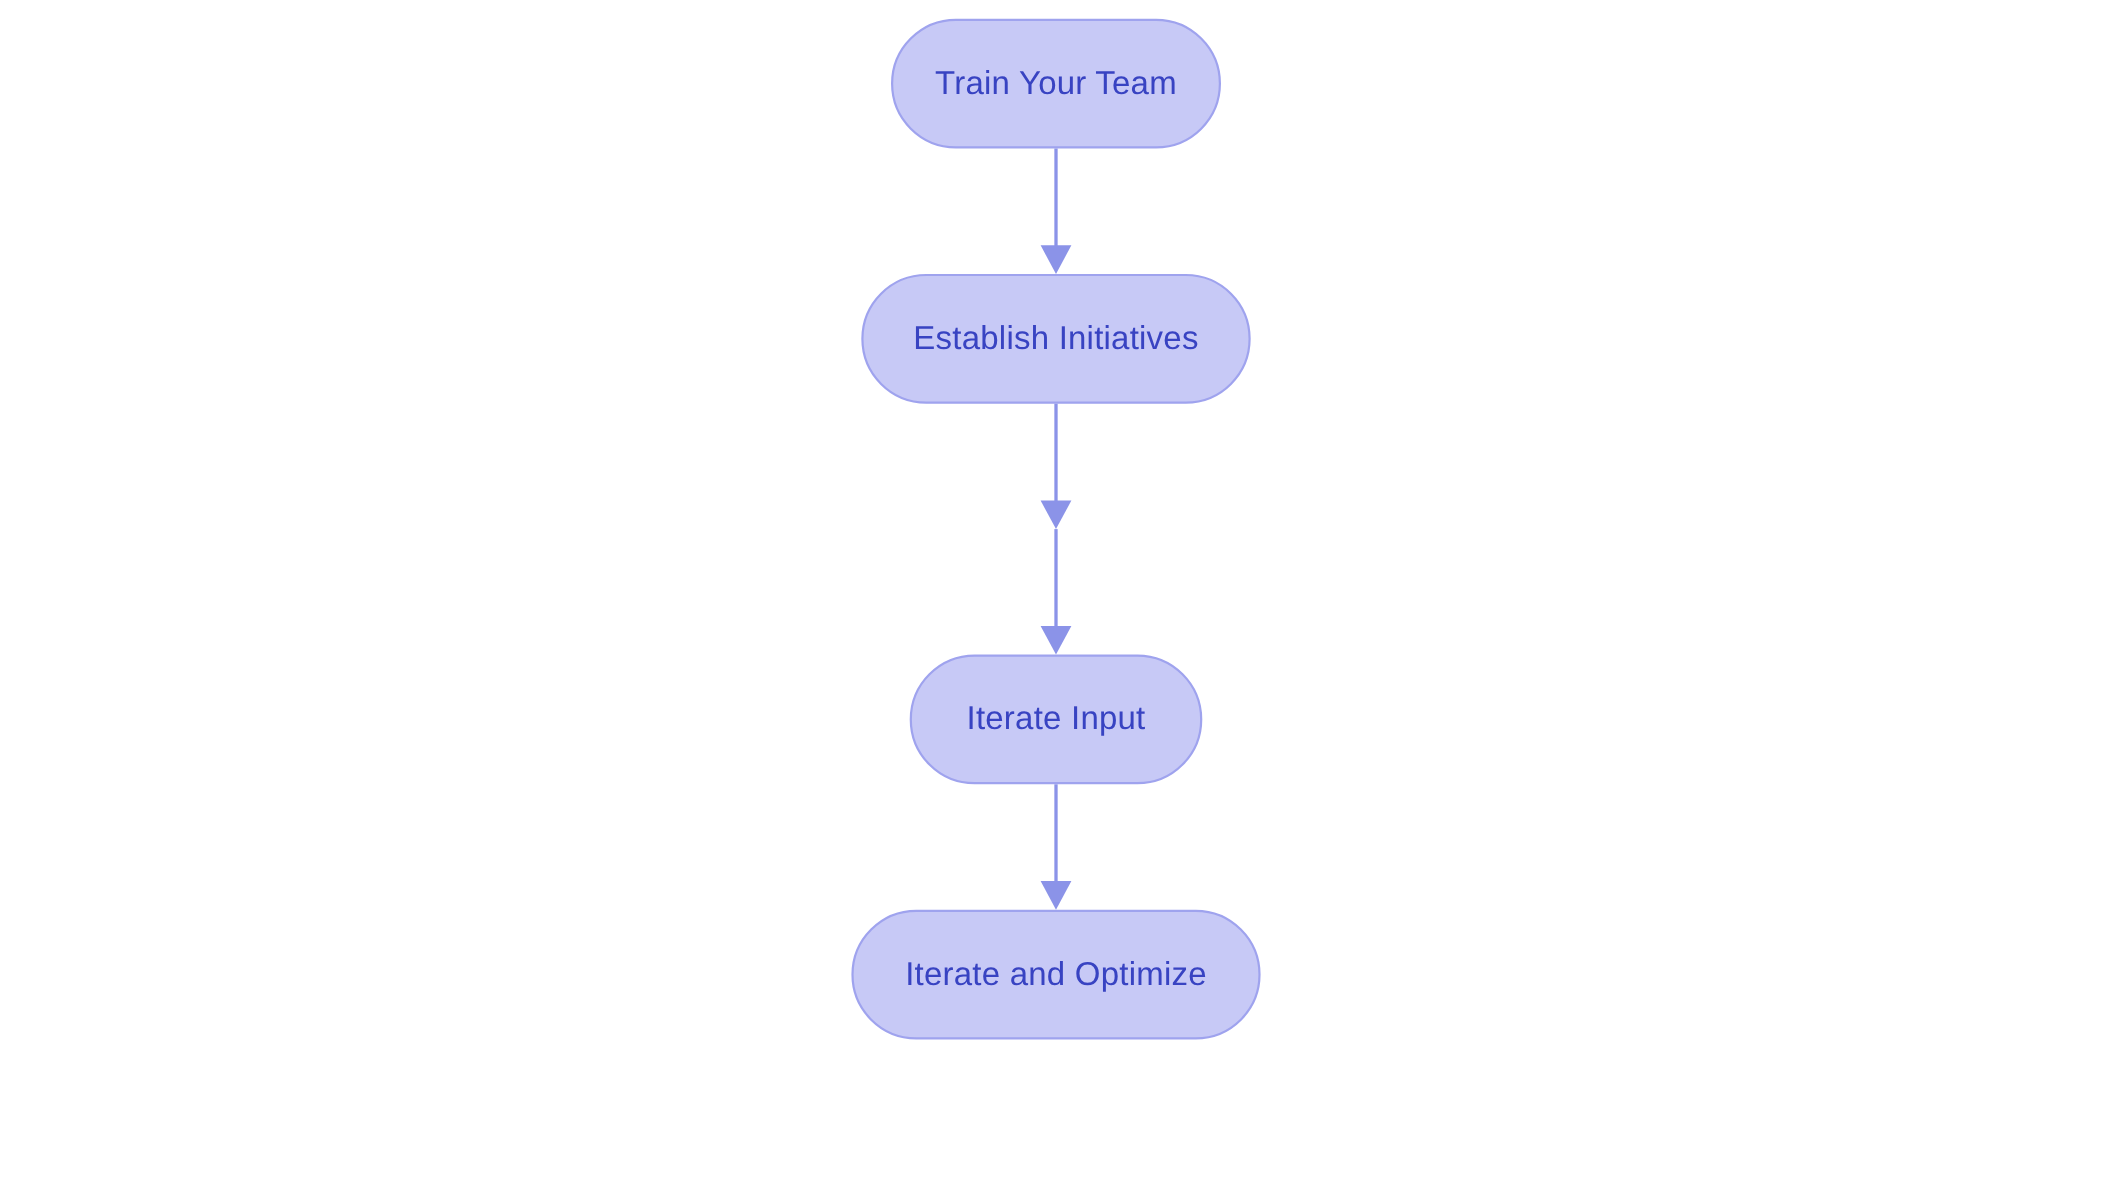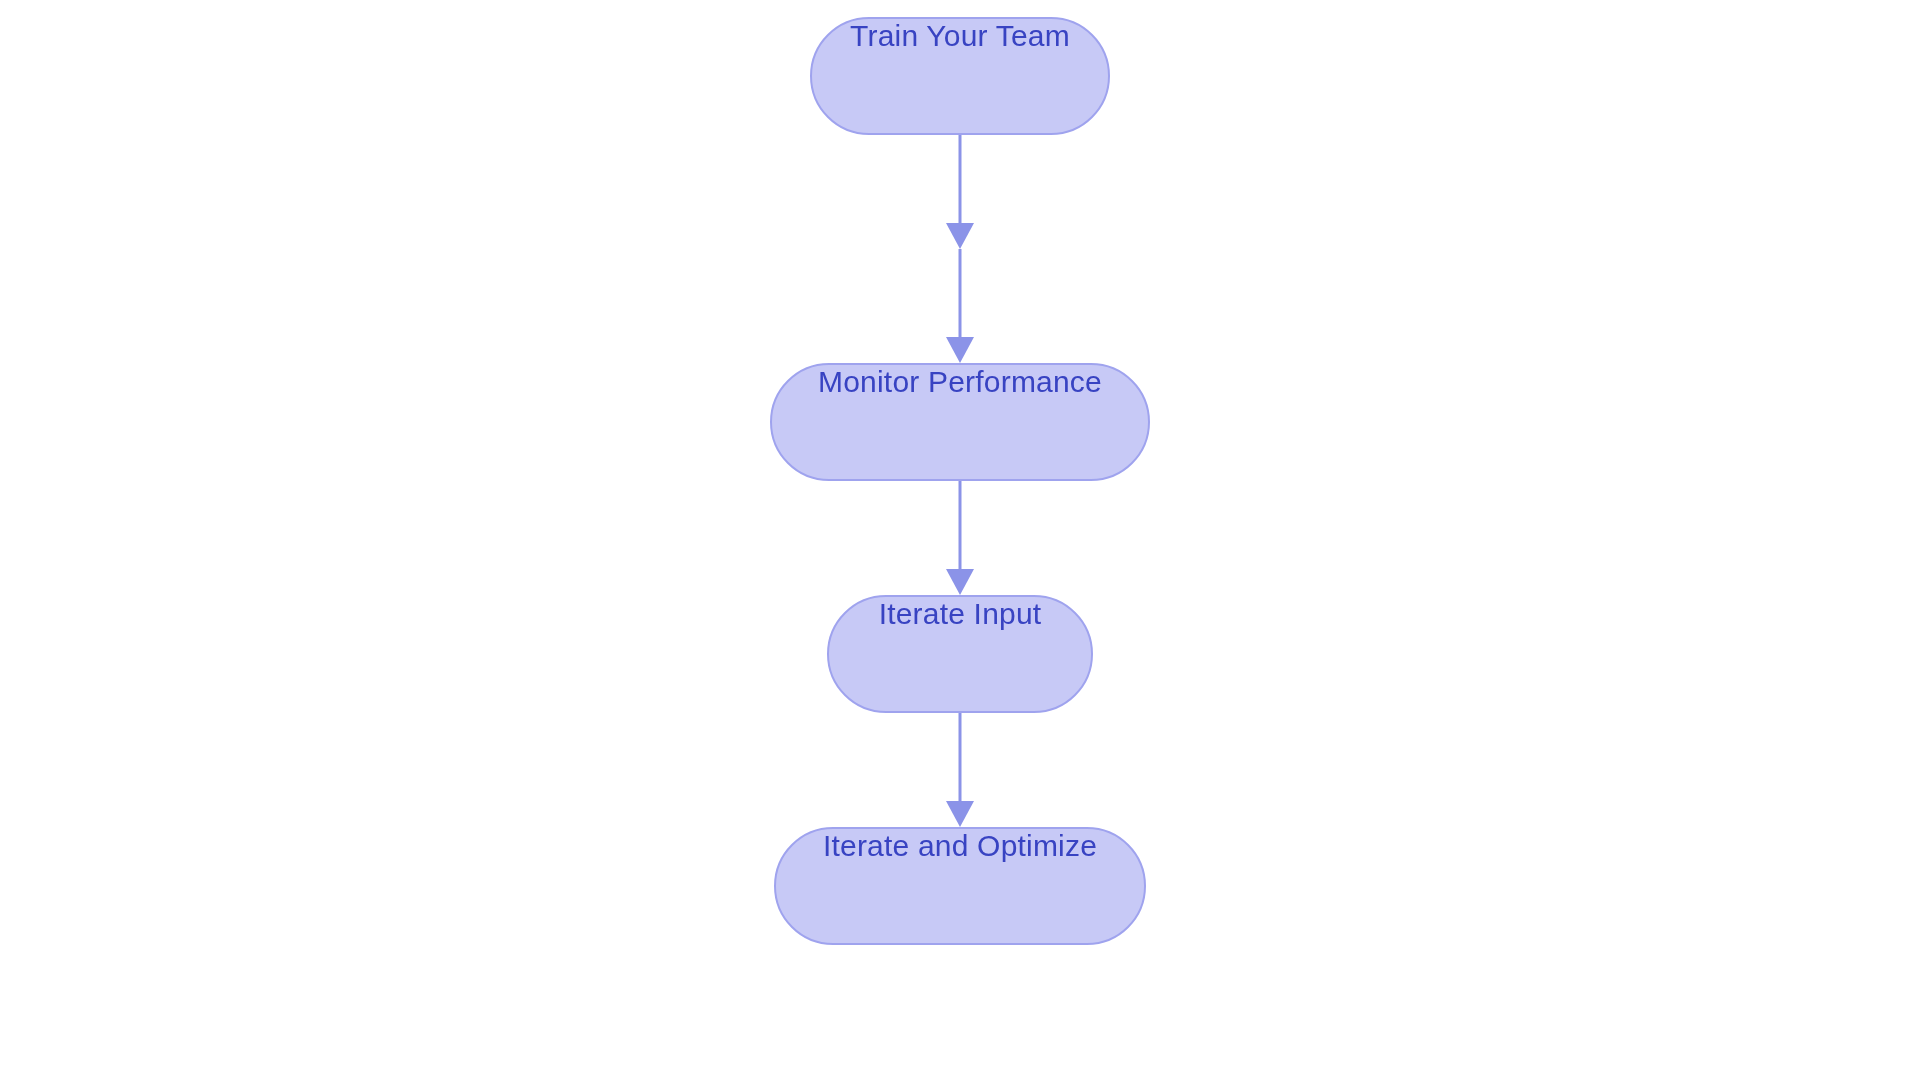--- a/index.html
+++ b/index.html
@@ -25,20 +25,21 @@
     align-items: center;
     padding-top: 17px;
   }
   .node {
     height: 118px;
     flex: 0 0 118px;
     border-radius: 59px;
     background: var(--node-fill);
     border: 2px solid var(--node-border);
     display: flex;
+    align-items: center;
     justify-content: center;
   }
   .node-label {
     color: var(--node-text);
     font-size: 30px;
     font-weight: 400;
     letter-spacing: 0.2px;
     white-space: nowrap;
   }
   .n1 { width: 300px; }
@@ -80,29 +81,29 @@
 
   <div class="node n1">
     <span class="node-label">Train Your Team</span>
   </div>
 
   <div class="connector">
     <div class="connector-line"></div>
     <div class="connector-head"></div>
   </div>
 
+  <div class="node n2">
+    <span class="node-label">Establish Initiatives</span>
+  </div>
 
   <div class="connector">
     <div class="connector-line"></div>
     <div class="connector-head"></div>
   </div>
 
-  <div class="node n3">
-    <span class="node-label">Monitor Performance</span>
-  </div>
 
   <div class="connector">
     <div class="connector-line"></div>
     <div class="connector-head"></div>
   </div>
 
   <div class="node n4">
     <span class="node-label">Iterate Input</span>
   </div>
 

